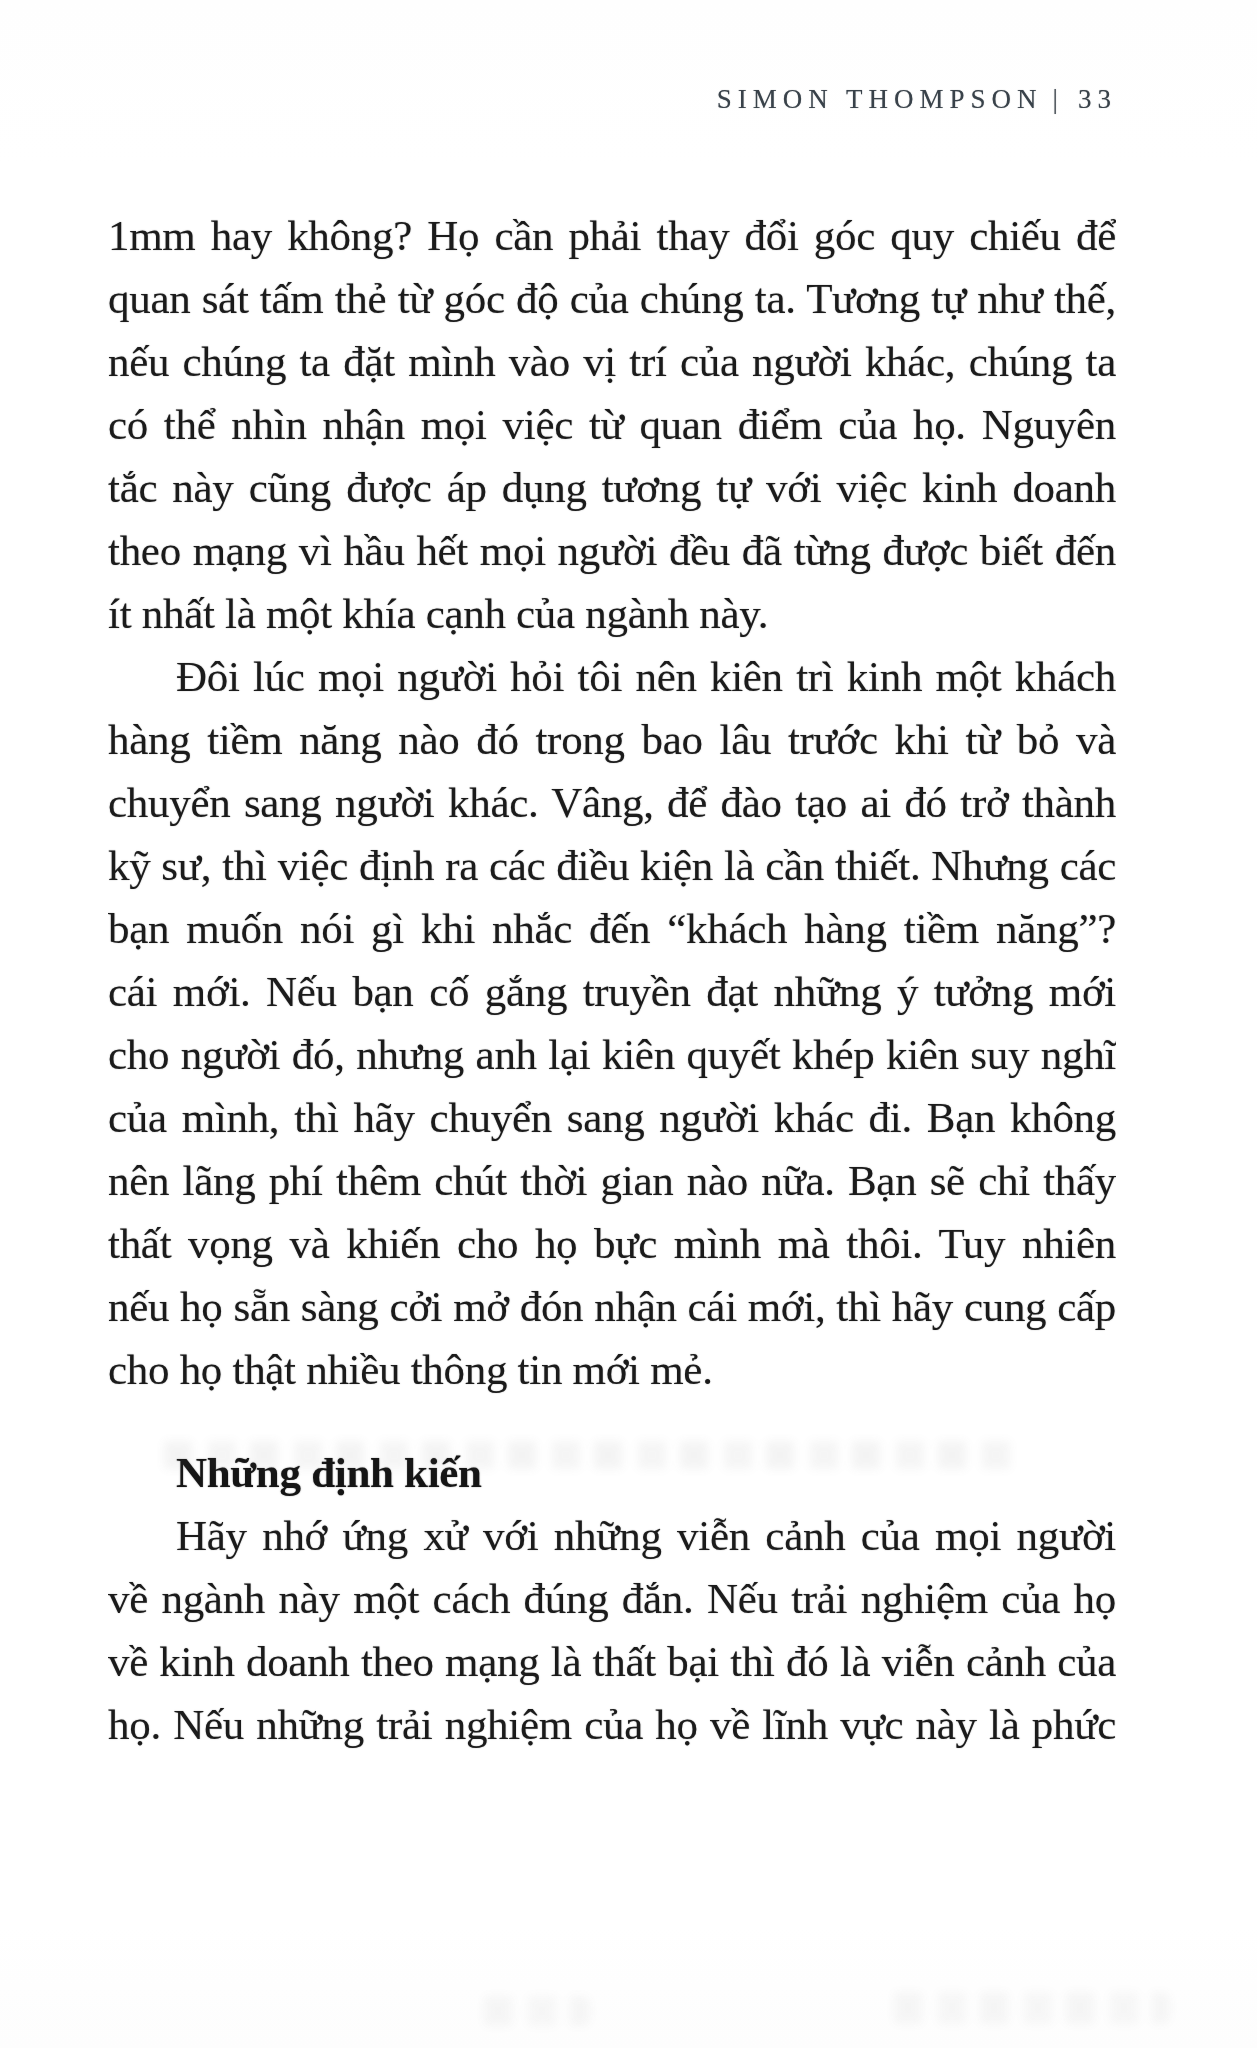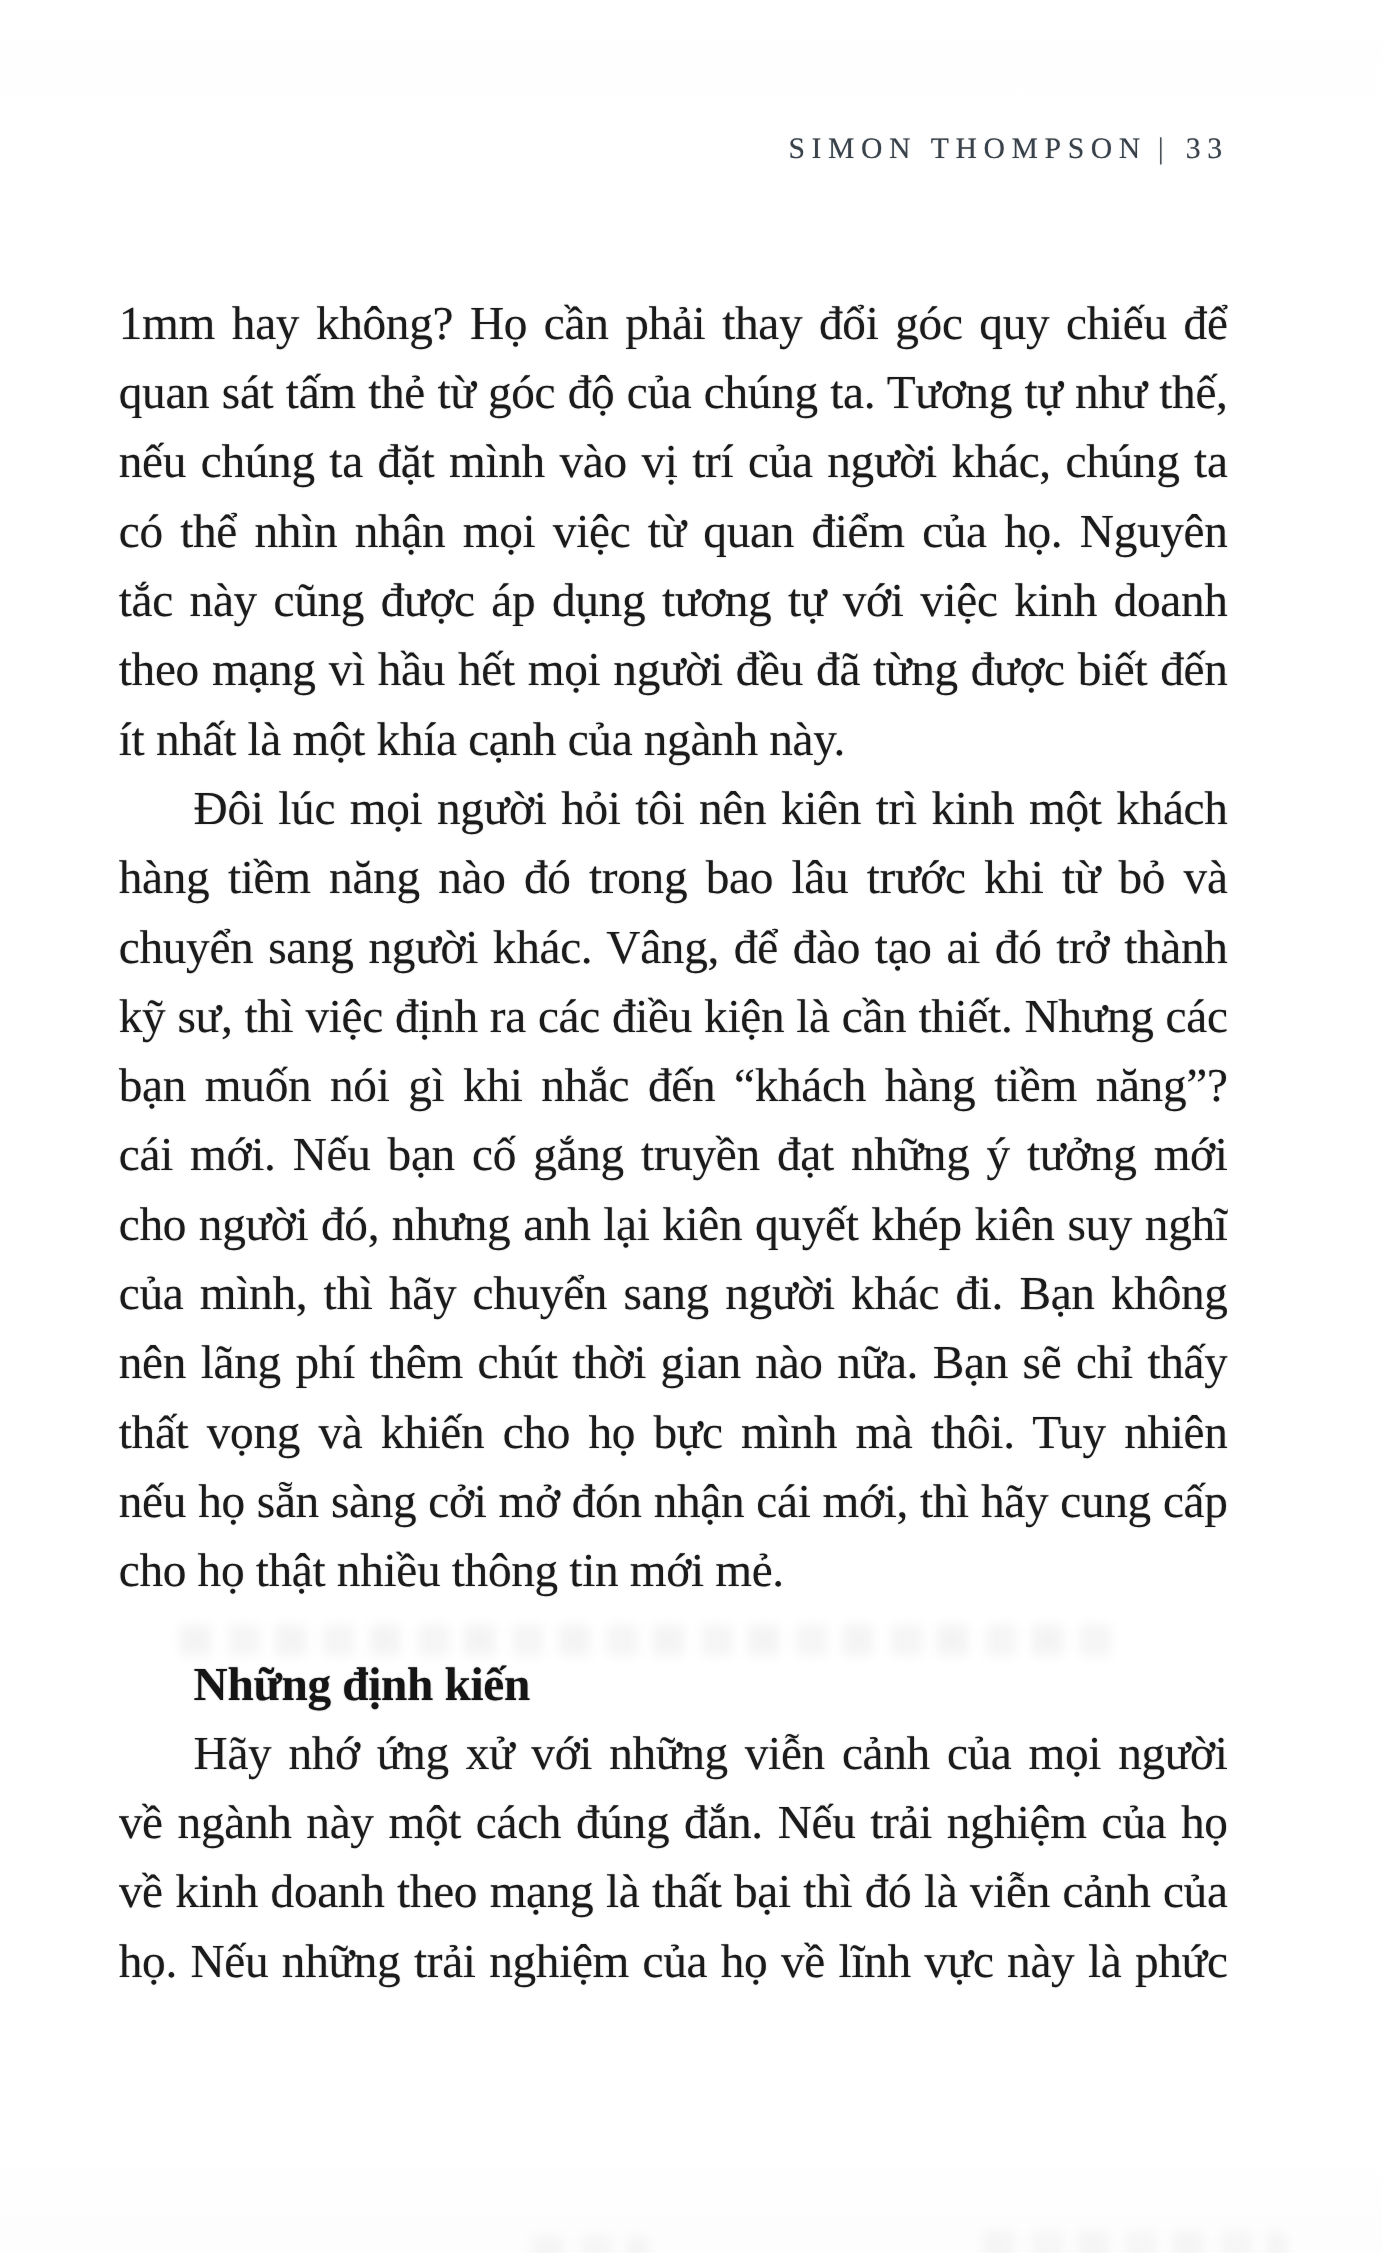--- a/index.html
+++ b/index.html
@@ -8,42 +8,41 @@
     height: 2048px;
     background: #ffffff;
     position: relative;
     overflow: hidden;
     font-family: "Liberation Serif", "DejaVu Serif", serif;
   }
   .page {
     position: absolute;
     inset: 0;
     background: linear-gradient(180deg, #fefefe 0%, #ffffff 8%, #ffffff 94%, #fdfdfd 100%);
-    margin-top: 36px;
   }
   .page-header {
     position: absolute;
     top: 84px;
     left: 0;
     right: 140px;
     text-align: right;
     font-size: 27px;
     letter-spacing: 6px;
     color: #39424a;
     white-space: nowrap;
     text-shadow: 0 0 1px rgba(57,66,74,0.45);
   }
   .page-header .sep {
     display: inline-block;
     margin: 0 14px 0 10px;
     color: #4a5258;
   }
   .content {
     position: absolute;
-    top: 227px;
+    top: 204px;
     left: 108px;
     width: 1008px;
     color: #1b1b1b;
     font-size: 43px;
     letter-spacing: -0.3px;
     text-shadow: 0 0 1.2px rgba(20,20,20,0.45);
   }
   .paragraph { margin: 0; }
   .line {
     height: 63px;

